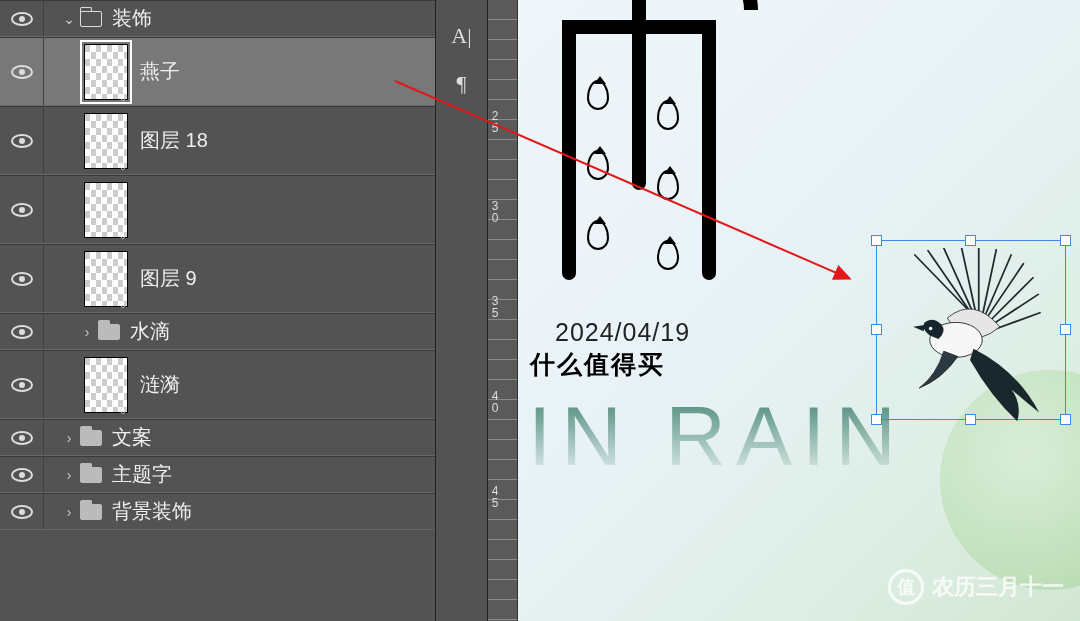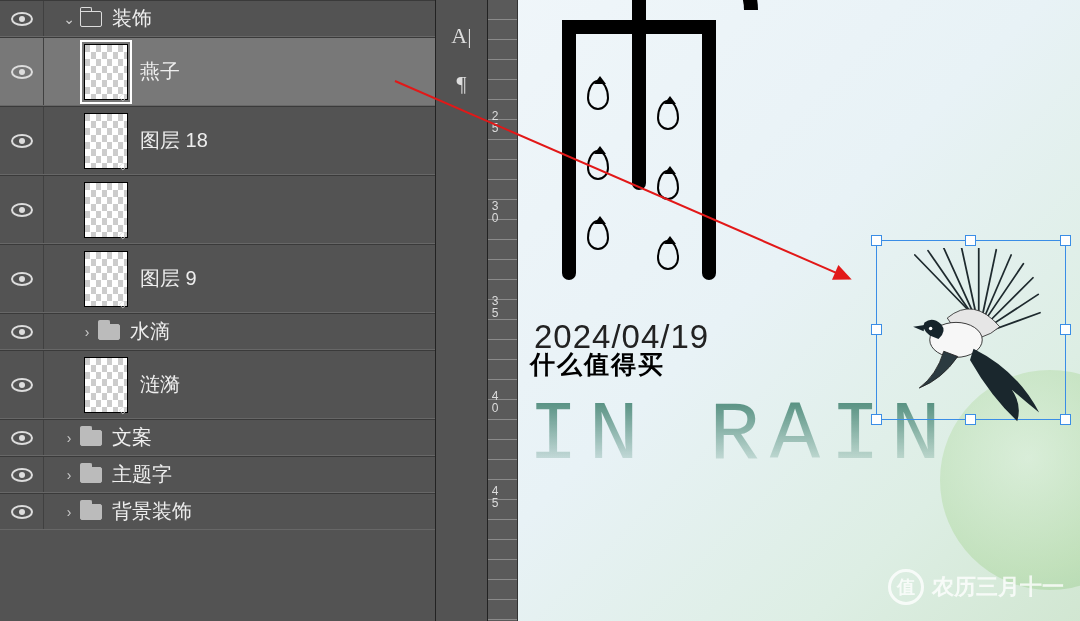--- a/index.html
+++ b/index.html
@@ -156,31 +156,31 @@
     border-bottom: 8px solid #000;
   }
   .drop.d1 { left: 55px; top: 120px; }
   .drop.d2 { left: 55px; top: 190px; }
   .drop.d3 { left: 55px; top: 260px; }
   .drop.d4 { left: 125px; top: 140px; }
   .drop.d5 { left: 125px; top: 210px; }
   .drop.d6 { left: 125px; top: 280px; }
 
   .date-line {
-    position: absolute; left: 16px; top: 368px;
-    font-size: 33px; color: #222; letter-spacing: 1px;
+    position: absolute; left: 37px; top: 368px;
+    font-size: 25px; color: #222; letter-spacing: 1px;
   }
   .lunar-line {
     position: absolute; left: 12px; top: 398px;
     font-size: 25px; font-weight: 700; color: #000; letter-spacing: 2px;
   }
   .in-rain {
     position: absolute; left: 10px; top: 438px;
     font-size: 84px; font-weight: 400; letter-spacing: 10px;
-    font-family: Liberation Mono, monospace;
+    font-family: Liberation Sans, sans-serif;
     background: linear-gradient(#3d7f6d 0%, rgba(61,127,109,0.05) 90%);
     -webkit-background-clip: text; color: transparent;
   }
 
   
   .sel-box {
     position: absolute; left: 358px; top: 240px;
     width: 190px; height: 180px;
     border: 1.5px solid #3a8de6;
   }

